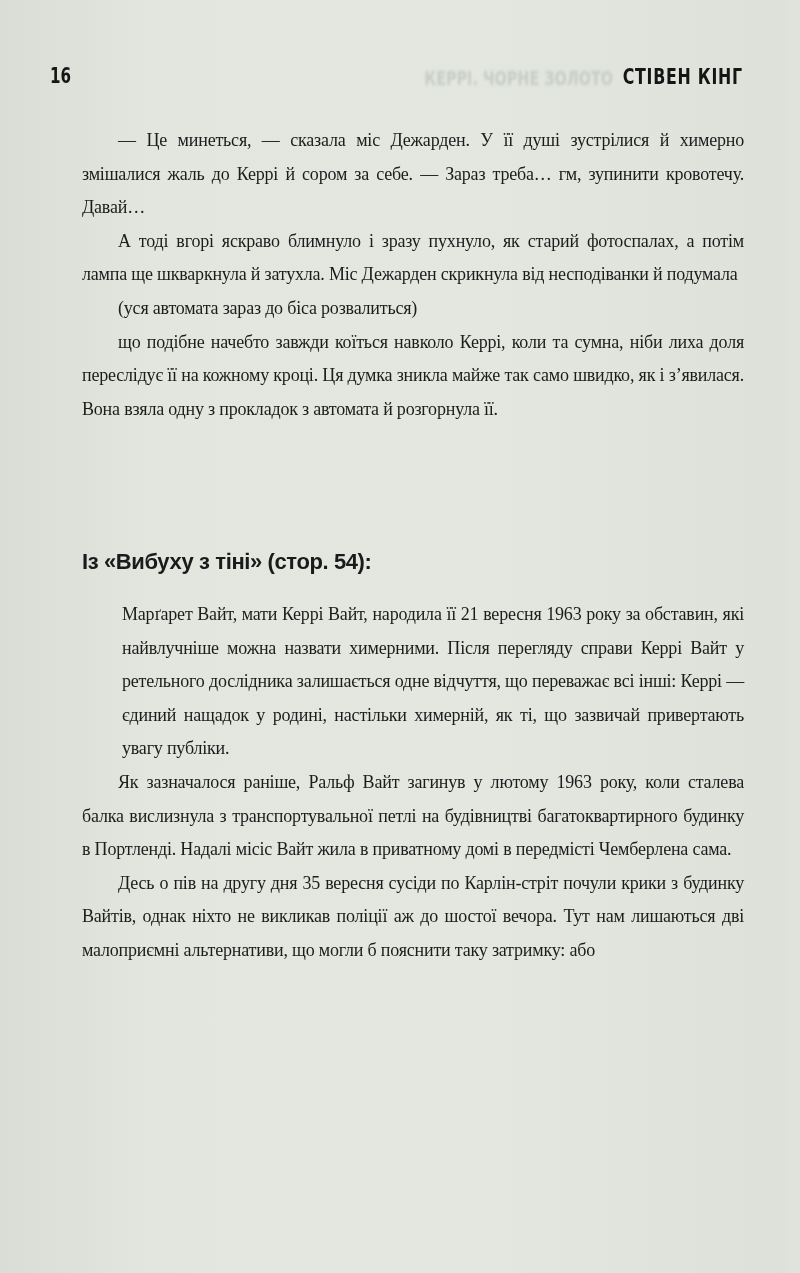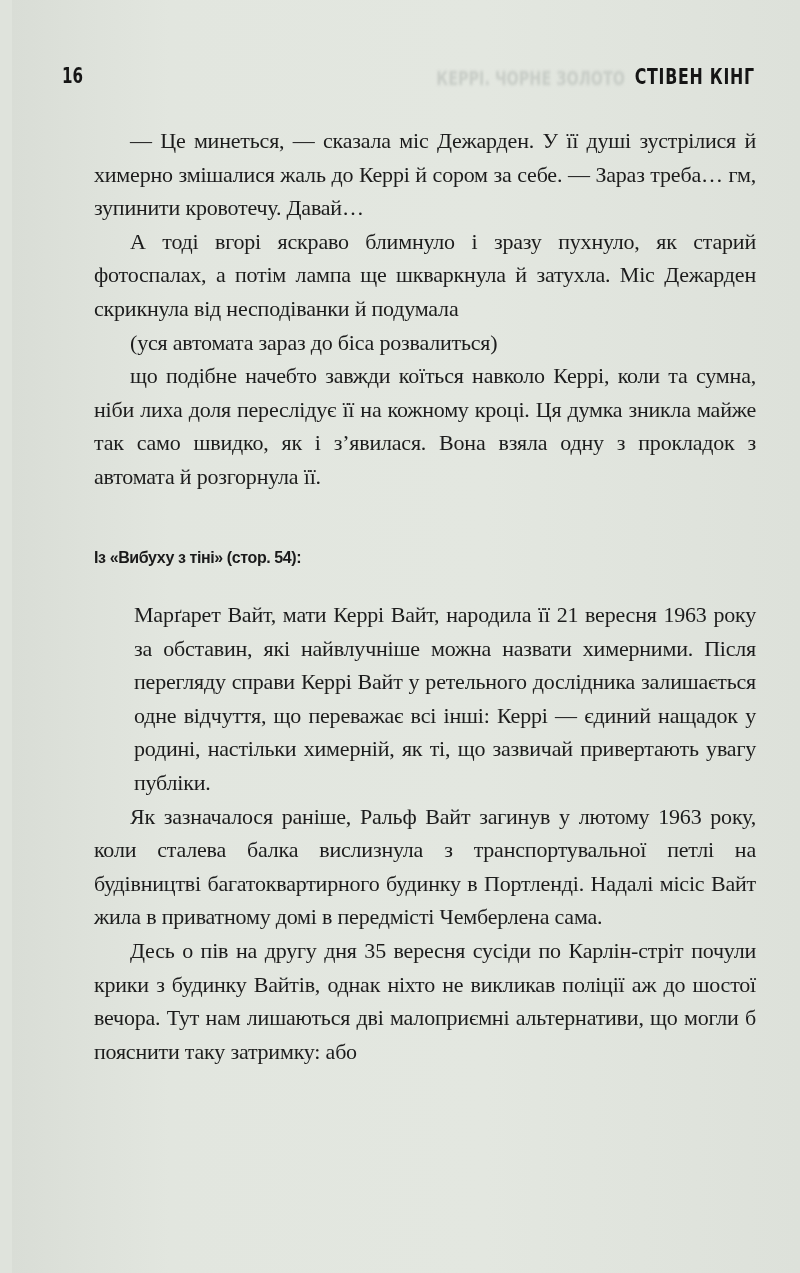--- a/index.html
+++ b/index.html
@@ -10,21 +10,21 @@
       width: 800px;
       height: 1273px;
       background: #dfe3dc;
       overflow: hidden;
       position: relative;
       font-family: "Liberation Serif", "DejaVu Serif", serif;
       color: #1c1c1c;
     }
     .page {
       position: absolute;
-      left: 12px; top: 0;
+      left: 0; top: 0;
       width: 788px; height: 1273px;
       background: linear-gradient(90deg, #d9ddd6 0%, #e2e6df 20%, #e3e7e0 60%, #dde1da 100%);
     }
     .running-head {
       position: absolute;
       top: 64px;
       left: 50px;
       width: 693px;
       height: 32px;
     }
@@ -62,21 +62,21 @@
       color: #c7ccc6;
       filter: blur(1.5px);
       transform: scaleX(0.72);
       transform-origin: right center;
       white-space: nowrap;
     }
     .text-block {
       position: absolute;
       left: 82px;
       width: 662px;
-      font-size: 22px;
+      font-size: 18px;
       line-height: 33.6px;
       text-align: justify;
       letter-spacing: -0.2px;
     }
     .text-block p {
       margin: 0;
       text-indent: 36px;
       text-align-last: left;
     }
     .text-block p.noindent {
@@ -84,21 +84,21 @@
       margin-left: 40px;
     }
     .block-1 { top: 124px; }
     .block-2 { top: 598px; }
     .subheading {
       position: absolute;
       left: 82px;
       top: 549px;
       font-family: "Liberation Sans", "DejaVu Sans", sans-serif;
       font-weight: bold;
-      font-size: 16px;
+      font-size: 22px;
       letter-spacing: -0.4px;
       color: #1a1a1a;
     }
   </style>
 </head>
 <body>
 
 <div class="page">
 
   <div class="running-head">

